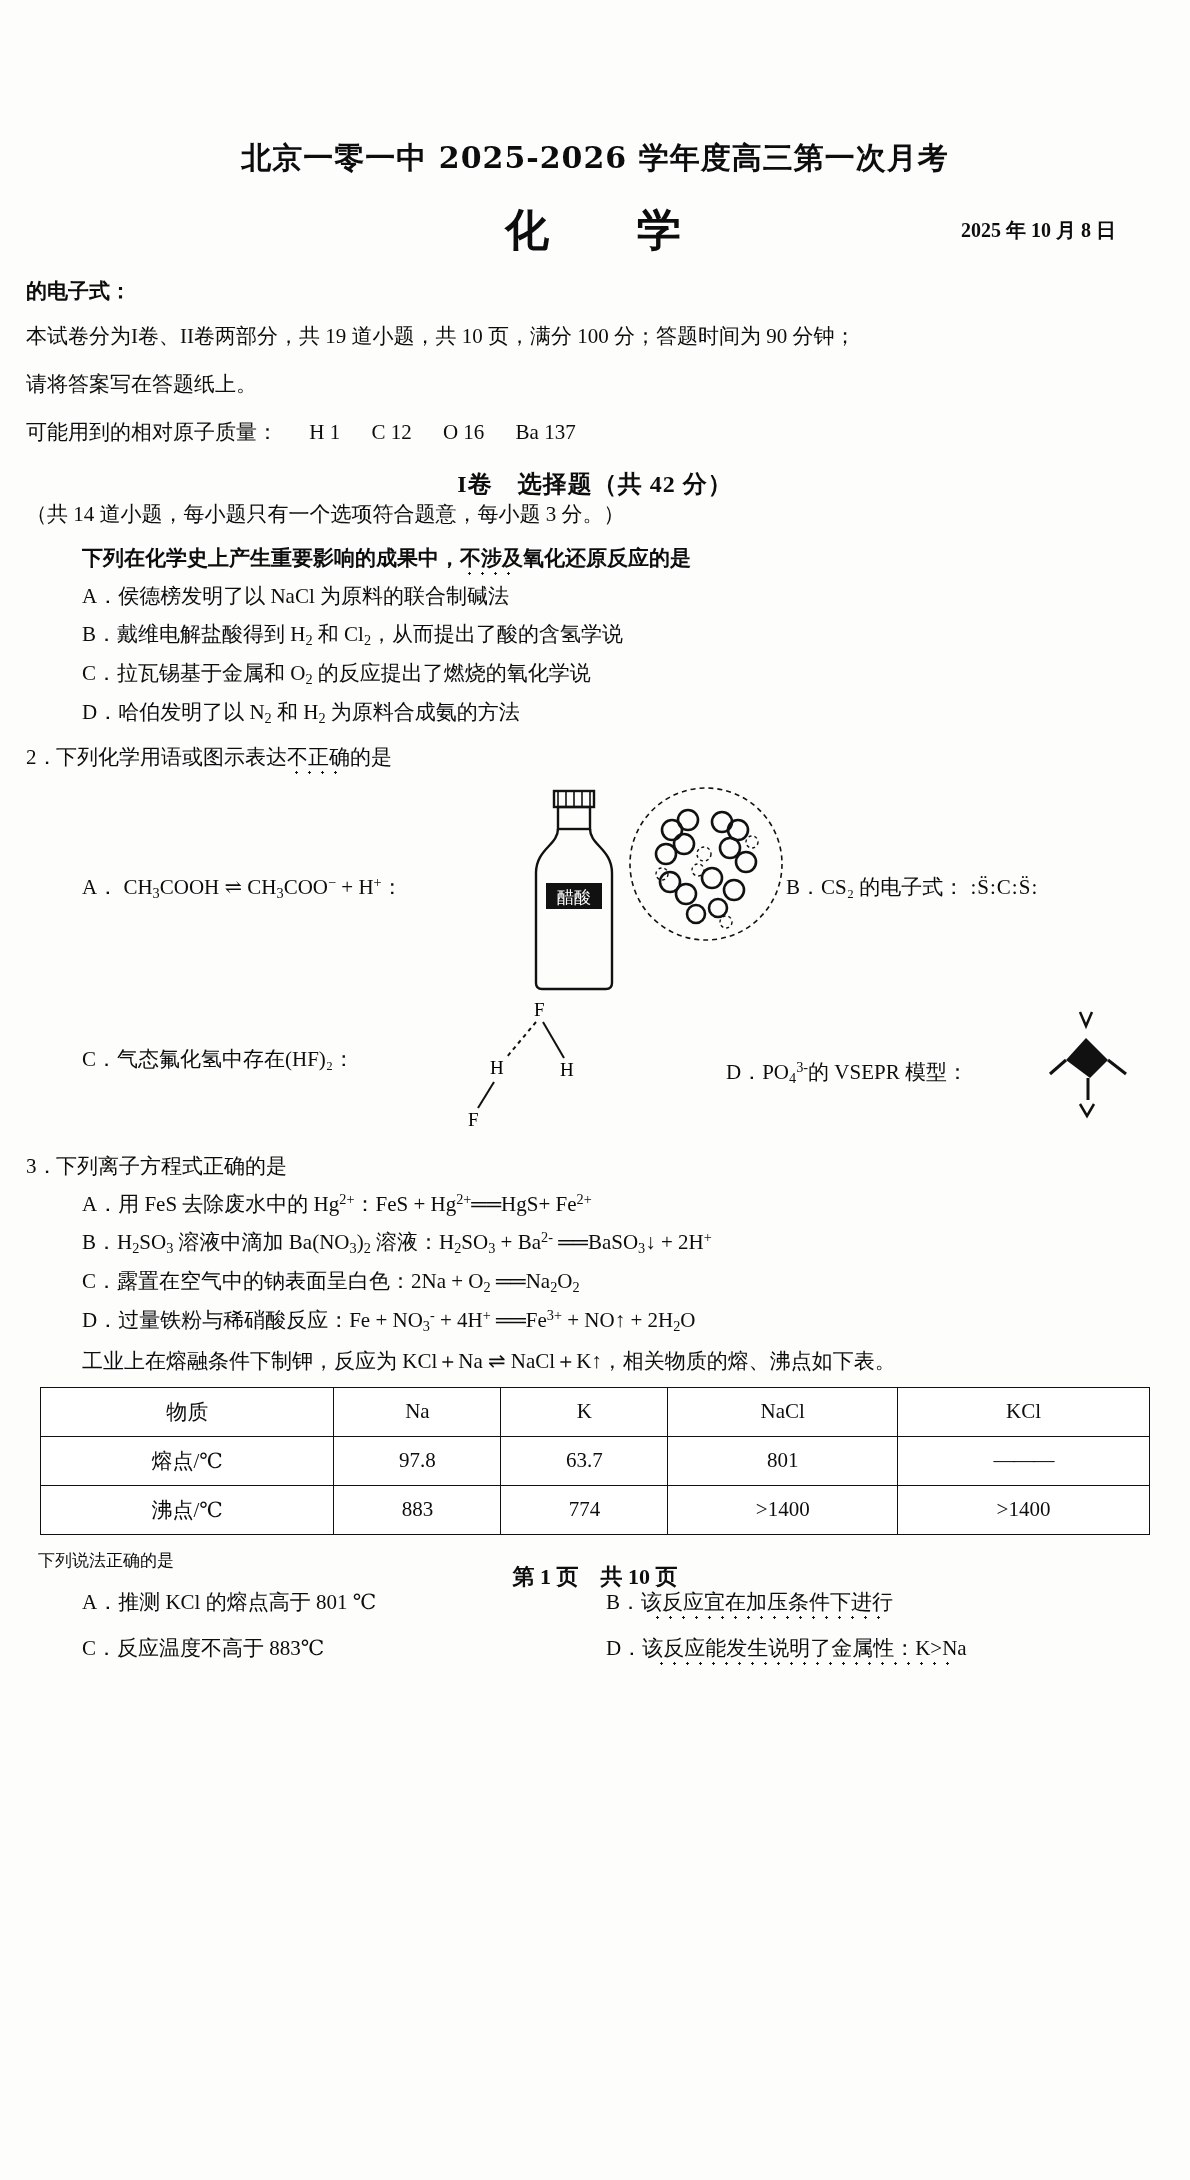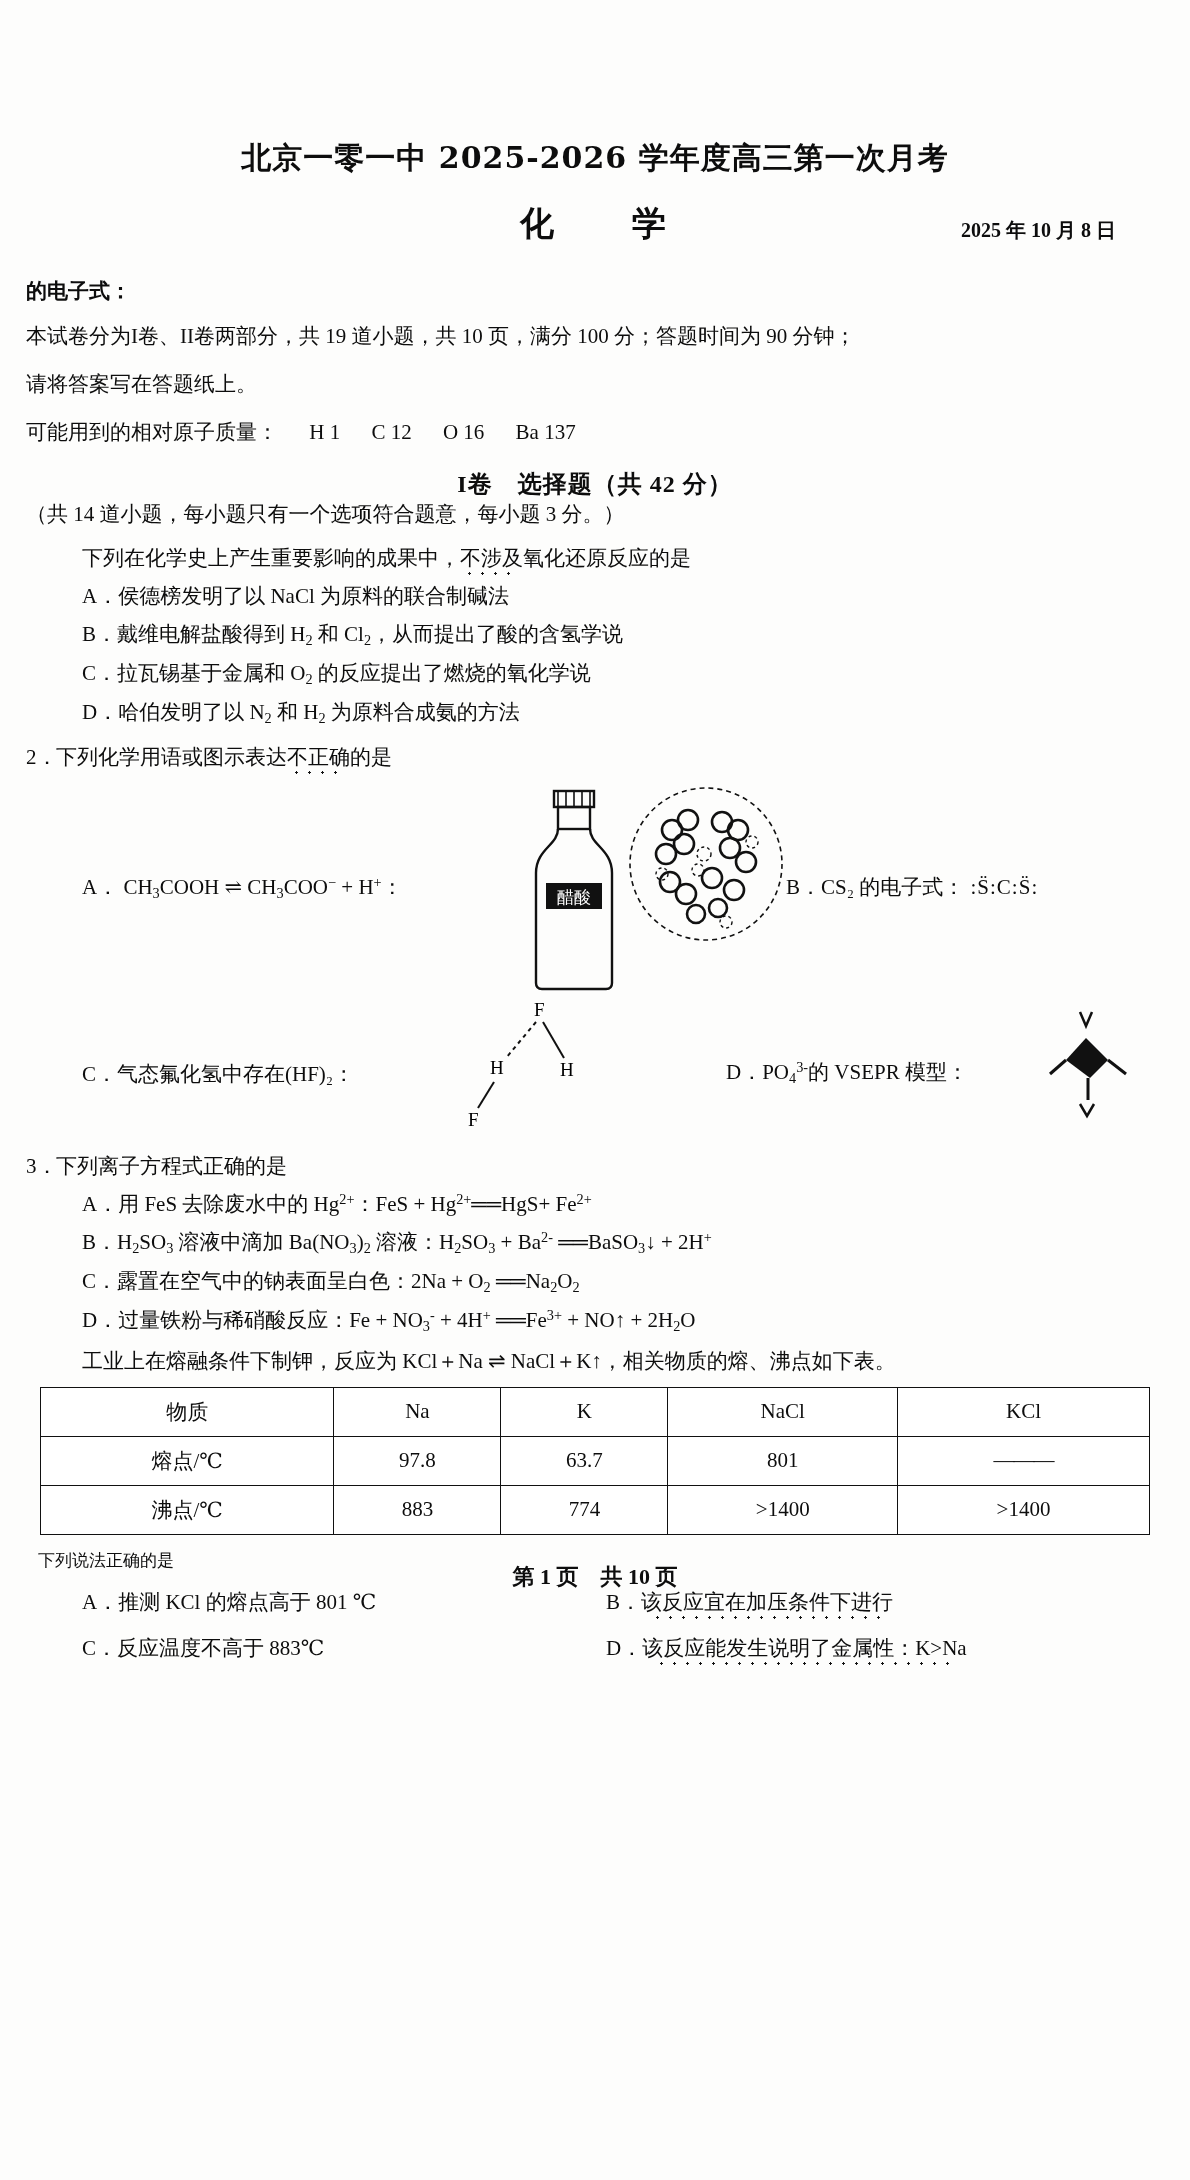--- a/index.html
+++ b/index.html
@@ -22,21 +22,21 @@
     margin-top:138px;
     font-family:"DejaVu Serif",serif;
   }
   .subject-row {
     position:relative;
     margin-top:22px;
     height:54px;
   }
   .subject {
     text-align:center;
-    font-size:34px;
+    font-size:44px;
     font-weight:bold;
     letter-spacing:22px;
     font-family:"DejaVu Serif",serif;
     padding-left:18px;
   }
   .exam-date {
     position:absolute;
     right:48px;
     top:16px;
     font-size:20px;
@@ -88,21 +88,21 @@
     font-size:21px; white-space:nowrap;
   }
   .bottle { position:absolute; left:502px; top:10px; }
   .beaker-circle { position:absolute; left:600px; top:5px; }
 
   .q2-row-c {
     position:relative;
     height:140px;
     margin-top:4px;
   }
-  .q2-c-text { position:absolute; left:56px; top:64px; font-size:21px; white-space:nowrap;text-align:center; }
+  .q2-c-text { position:absolute; left:56px; top:49px; font-size:21px; white-space:nowrap;text-align:center; }
   .hf-fig    { position:absolute; left:420px; top:0px; }
   .q2-d-text { position:absolute; left:700px; top:62px; font-size:21px; white-space:nowrap; }
   .vsepr-fig { position:absolute; left:1020px; top:8px; }
 
   
   .lead-in { font-size:21px; margin-top:12px; padding-left:56px;font-family:Liberation Serif, serif; }
   table.data {
     border-collapse:collapse;
     width:1110px;
     margin:12px auto 0 auto;
@@ -157,21 +157,21 @@
     <span>可能用到的相对原子质量：</span>
     <span class="sp"></span><span>H 1</span>
     <span class="sp"></span><span>C 12</span>
     <span class="sp"></span><span>O 16</span>
     <span class="sp"></span><span>Ba 137</span>
   </div>
 
   <div class="section-title">I卷　选择题（共 42 分）</div>
   <div class="section-note">（共 14 道小题，每小题只有一个选项符合题意，每小题 3 分。）</div>
 
-  <div class="q-stem" style="padding-left:56px;">
+  <div class="q-stem" style="padding-left:56px;font-weight:bold;">
     <span>下列在化学史上产生重要影响的成果中，</span><span class="u-dots">不涉及</span><span>氧化还原反应的是</span>
   </div>
 
   <div class="opt">
     <span>A．</span><span>侯德榜发明了以 NaCl 为原料的联合制碱法</span>
   </div>
   <div class="opt">
     <span>B．</span>戴维电解盐酸得到 H<sub>2</sub> 和 Cl<sub>2</sub>，从而提出了酸的含氢学说
   </div>
   <div class="opt">

